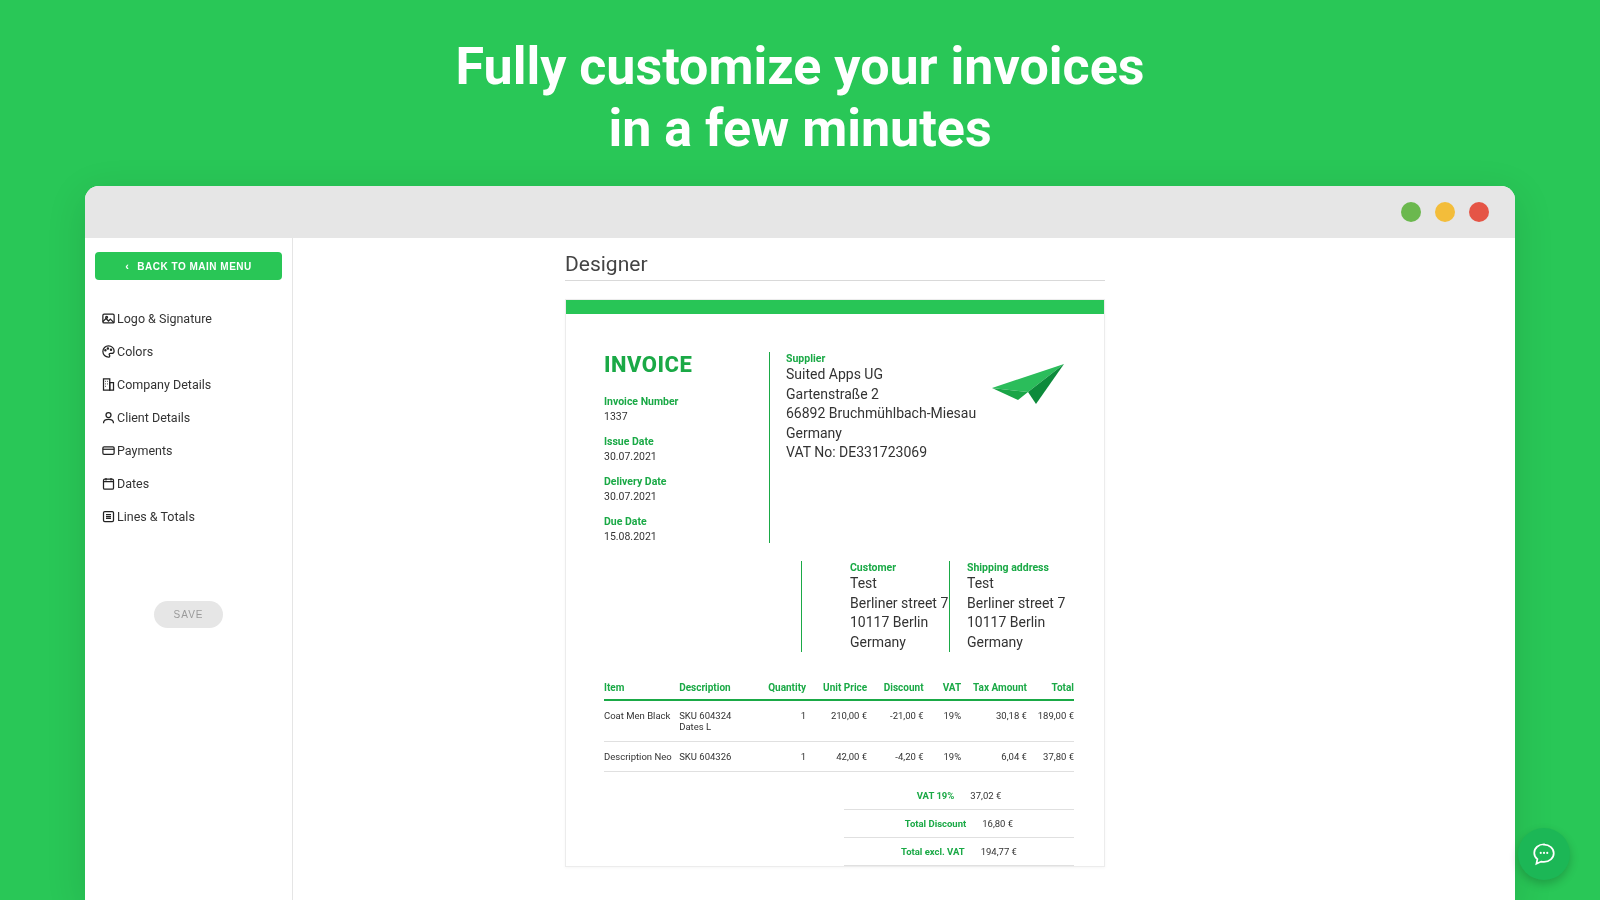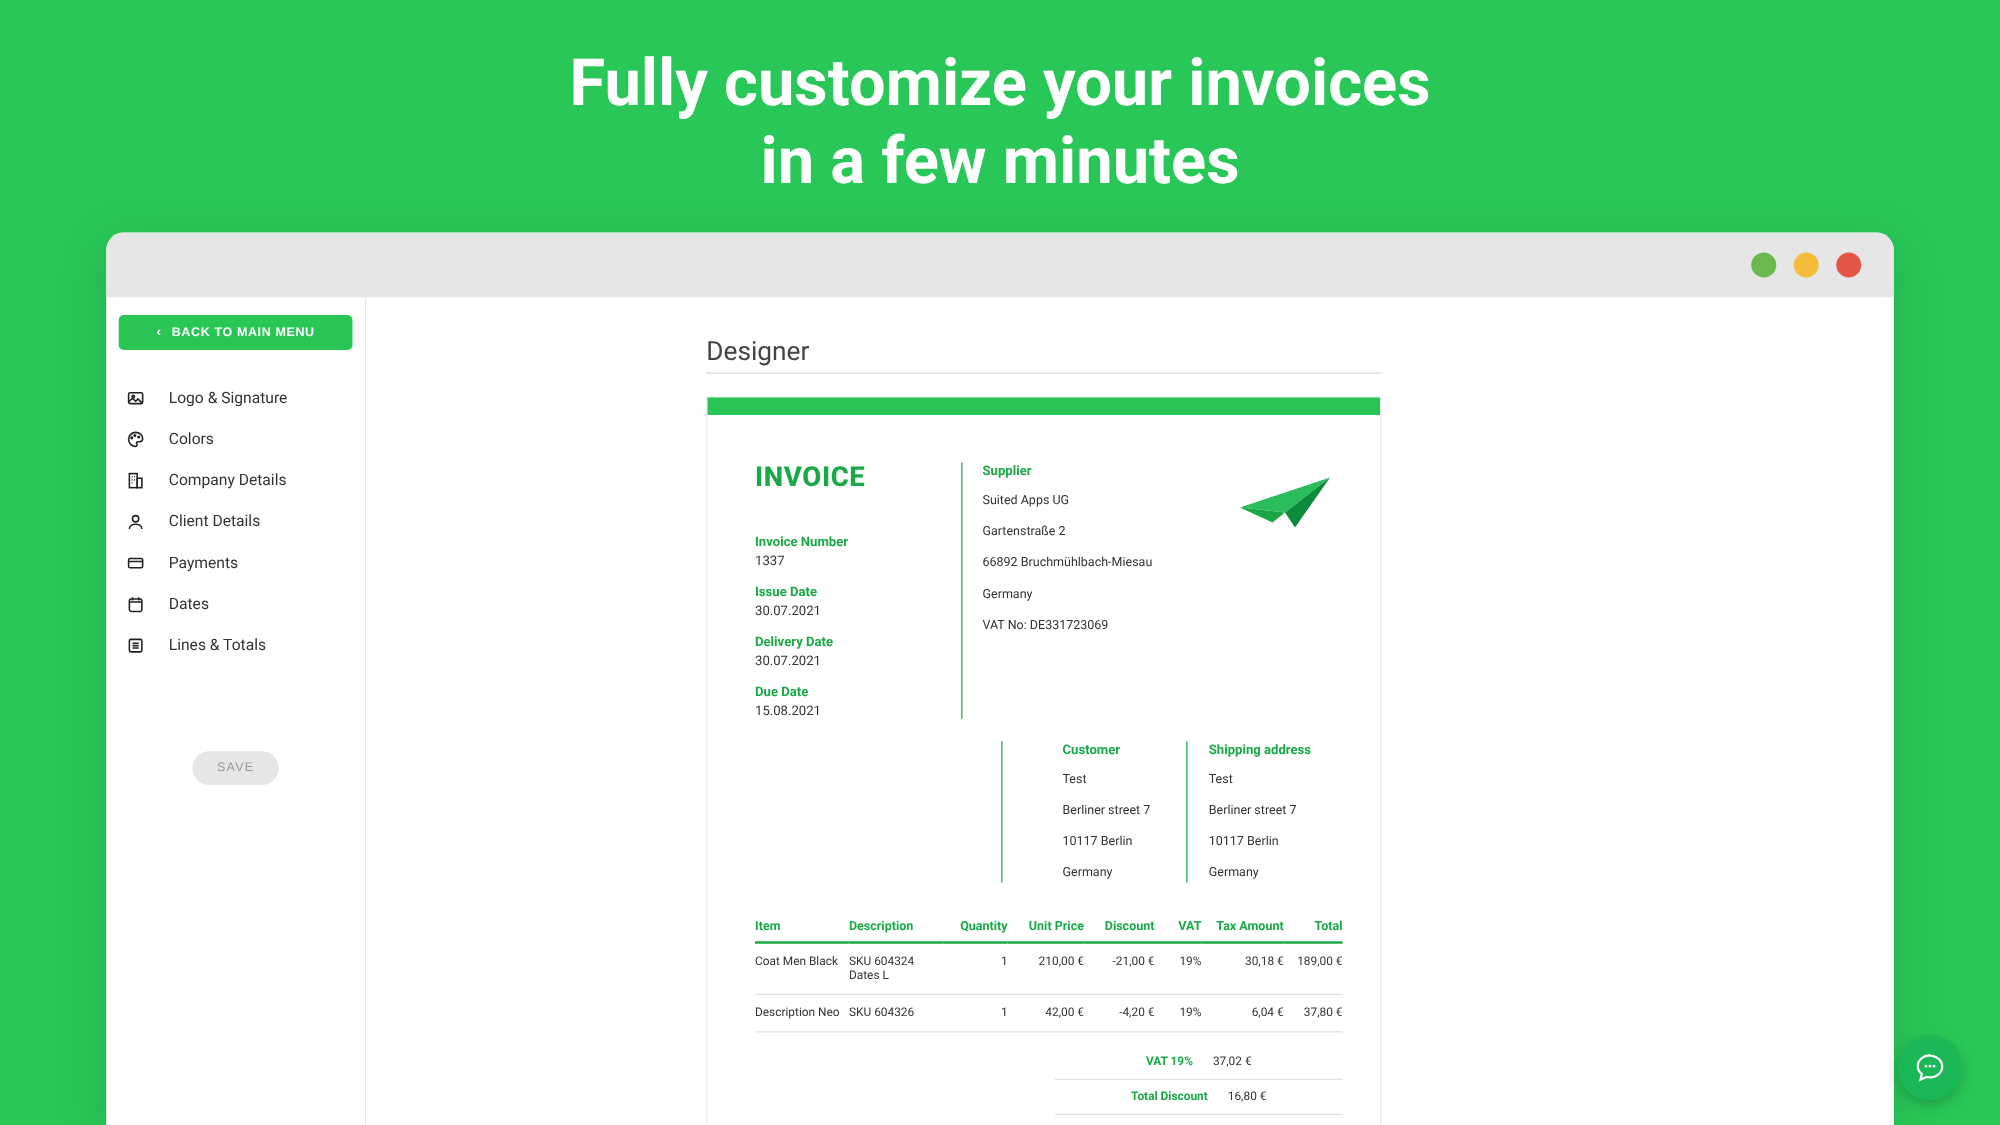--- a/index.html
+++ b/index.html
@@ -68,40 +68,39 @@
     display:flex;
     align-items:center;
     justify-content:center;
     gap:8px;
   }
   .back-btn .chev { font-size:11px; }
   .menu { margin-top: 22px; }
   .menu-item {
     display:flex;
     align-items:center;
-    gap:18px;
     padding:9px 4px;
     font-size:12.5px;
     color:#333;
     cursor:default;
   }
   .menu-item .ico { width:18px; display:flex; justify-content:center; color:#222; }
   .save-btn {
     margin: 68px auto 12px auto;
     background:#e6e6e6;
     color:#9a9a9a;
     border:none;
     border-radius:16px;
     font-size:10px;
     letter-spacing:1px;
     padding:8px 20px;
   }
   .main {
     flex:1;
-    padding: 32px 0 0 272px;
+    padding: 14px 0 0 272px;
     position:relative;
   }
   .title {
     font-size:21px;
     color:#444;
     font-weight:400;
     margin-bottom:4px;
   }
   .title-underline {
     border-bottom:1px solid #d9d9d9;
@@ -119,34 +118,34 @@
     display:flex;
     padding: 38px 30px 0 38px;
     position:relative;
   }
   .inv-col-left { width:165px; }
   .inv-heading {
     color:#1aa946;
     font-weight:800;
     font-size:22px;
     letter-spacing:0.5px;
-    margin-bottom:32px;
+    margin-bottom:18px;
   }
   .field-label { color:#1aa946; font-size:10.5px; font-weight:700; margin-top:12px; }
   .field-label.first { margin-top:0; }
   .field-value { color:#333; font-size:10.5px; margin-top:2px; }
   .v-divider {
     width:1px;
     align-self:stretch;
     background:#1aa946;
     margin-right:16px;
   }
   .supplier { flex:1; }
   .sup-label { color:#1aa946; font-size:10.5px; font-weight:700; }
-  .sup-line { color:#333; font-size:10px; line-height:1.4;margin-top:11px; }
+  .sup-line { color:#333; font-size:14px; line-height:1.4; }
   .plane {
     position:absolute;
     right: 36px;
     top: 44px;
     width: 80px;
     height: 50px;
   }
   .addr-row {
     display:flex;
     padding: 0 30px 0 38px;

